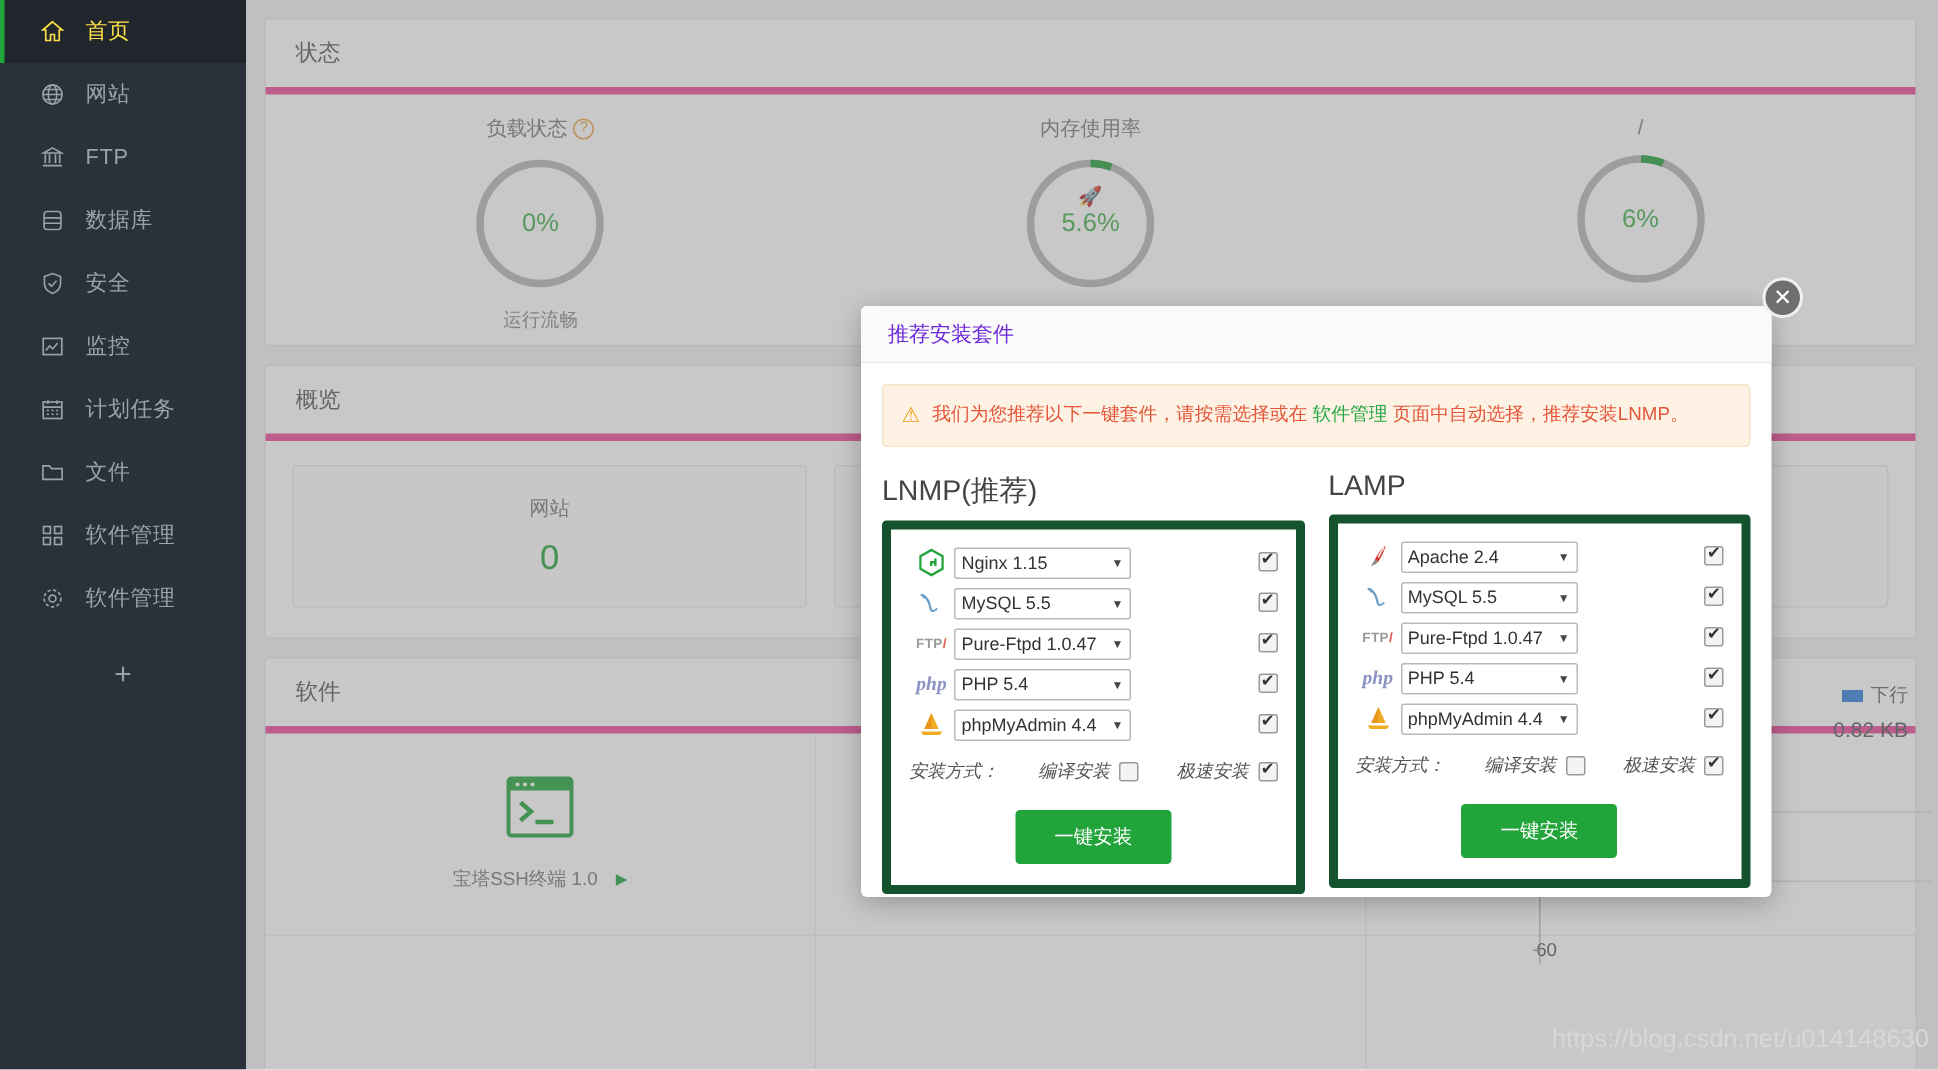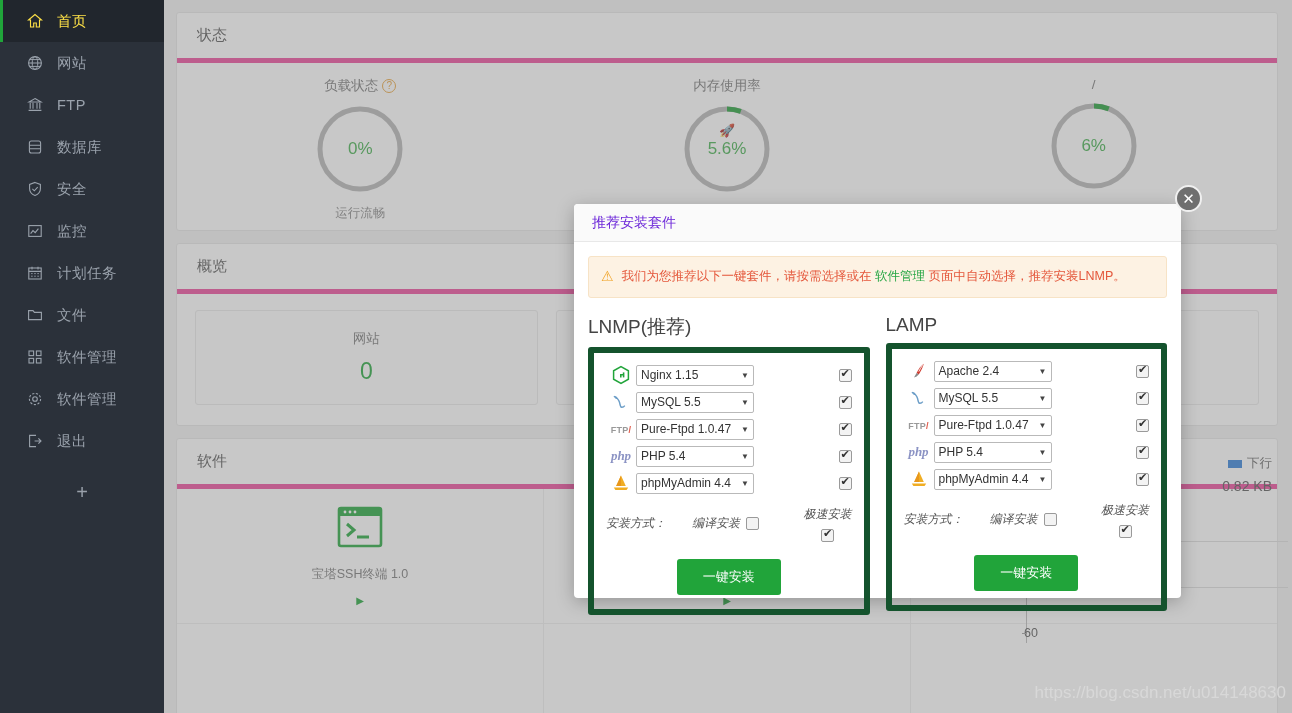--- a/index.html
+++ b/index.html
@@ -76,21 +76,21 @@
   .ov-num { font-size: 23px; color: #1ea437; }
 
   
   .sw-body { display: flex; }
   .sw-cell {
     flex: 1; height: 134px; border-right: 1px solid #eee;
     display: flex; flex-direction: column; align-items: center; justify-content: center; gap: 14px;
     cursor: pointer;
   }
   .sw-cell:last-child { border-right: none; }
-  .sw-name { font-size: 12.5px; color: #777; display: flex; align-items: center; gap: 12px; flex-direction: column; }
+  .sw-name { font-size: 12.5px; color: #777; display: flex; align-items: center; gap: 12px; }
   .play-tri { color: #1ea437; font-size: 10px; }
   .sw-row2 { display: flex; height: 108px; border-top: 1px solid #eee; }
 
   
   .right-col { position: absolute; right: 14px; top: 455px; width: 300px; }
   .net-legend { text-align: right; padding-right: 6px; }
   .lg-line { display: flex; align-items: center; justify-content: flex-end; gap: 5px; font-size: 12.5px; color: #666; }
   .lg-swatch { width: 14px; height: 8px; background: #2f7ed8; display: inline-block; }
   .lg-val { font-size: 14px; color: #555; margin-top: 6px; text-align: right; }
   .net-unit { font-size: 12px; color: #666; margin-top: 18px; padding-left: 28px; }
@@ -148,21 +148,21 @@
   .cbx {
     width: 13px; height: 13px; border: 1px solid #9a9a9a; border-radius: 2px;
     background: #f3f3f3; display: inline-block; position: relative; cursor: pointer; vertical-align: middle;
   }
   .cbx.on::after {
     content: "✔"; position: absolute; left: 1px; top: -3px; font-size: 11px; color: #333;
   }
   .inst-row { display: flex; align-items: center; font-size: 12px; color: #555; margin-top: 12px; font-style: italic; }
   .inst-lab { flex: 0 0 86px; }
   .inst-opt { display: flex; align-items: center; gap: 6px; }
-  .inst-opt.second { margin-left: auto; flex-direction: column; }
+  .inst-opt.second { margin-left: auto; }
   .inst-btn-wrap { text-align: center; margin-top: 17px; }
   .inst-btn {
     background: #21a43a; color: #fff; border: none; border-radius: 3px;
     font-size: 13px; padding: 9px 26px; cursor: pointer; font-family: inherit; text-align: right;
   }
 </style>
 </head>
 <body>
 
 <div id="root">
@@ -253,29 +253,20 @@
           <span class="nav-label">软件管理</span>
         </div>
         <div class="nav-item">
           <span class="nav-ico">
             <svg width="16" height="16" viewBox="0 0 16 16">
               <circle cx="8" cy="8" r="2.3" fill="none" stroke="currentColor" stroke-width="1.1"></circle>
               <circle cx="8" cy="8" r="5.6" fill="none" stroke="currentColor" stroke-width="1.1" stroke-dasharray="2.2 1.6"></circle>
             </svg>
           </span>
           <span class="nav-label">软件管理</span>
-        </div>
-        <div class="nav-item">
-          <span class="nav-ico">
-            <svg width="16" height="16" viewBox="0 0 16 16">
-              <path d="M9 2.4H2.6v11.2H9" fill="none" stroke="currentColor" stroke-width="1.1"></path>
-              <path d="M7.6 8h6.2M11.4 5.4 14 8l-2.6 2.6" fill="none" stroke="currentColor" stroke-width="1.1"></path>
-            </svg>
-          </span>
-          <span class="nav-label">退出</span>
         </div>
       </div>
     <div class="sidebar-add">+</div>
   </div>
 
   <div class="main">
 
     <div class="card">
       <div class="card-head">状态</div>
       <div class="gauges" id="gauges">

